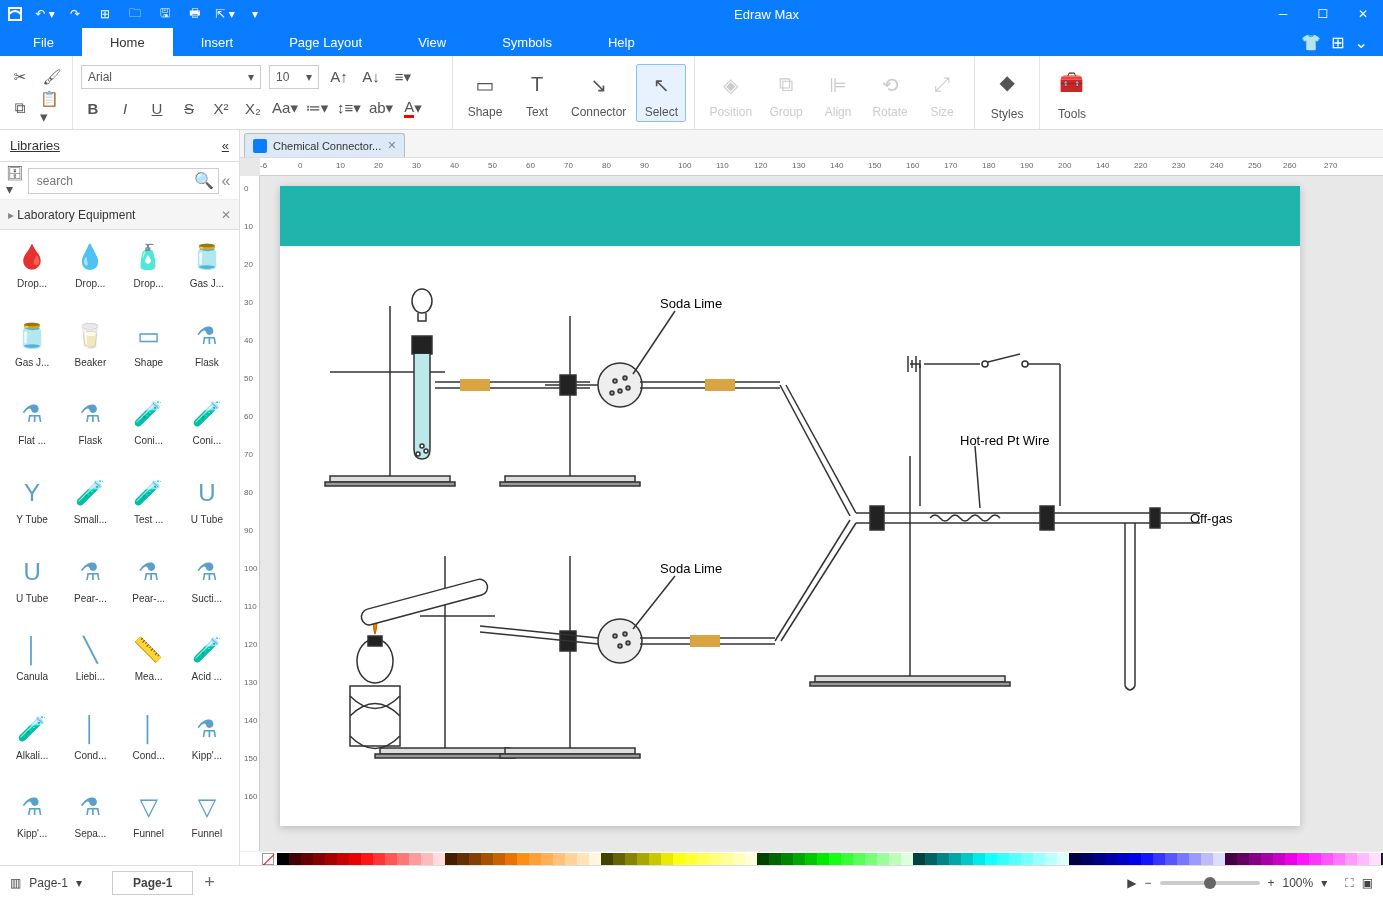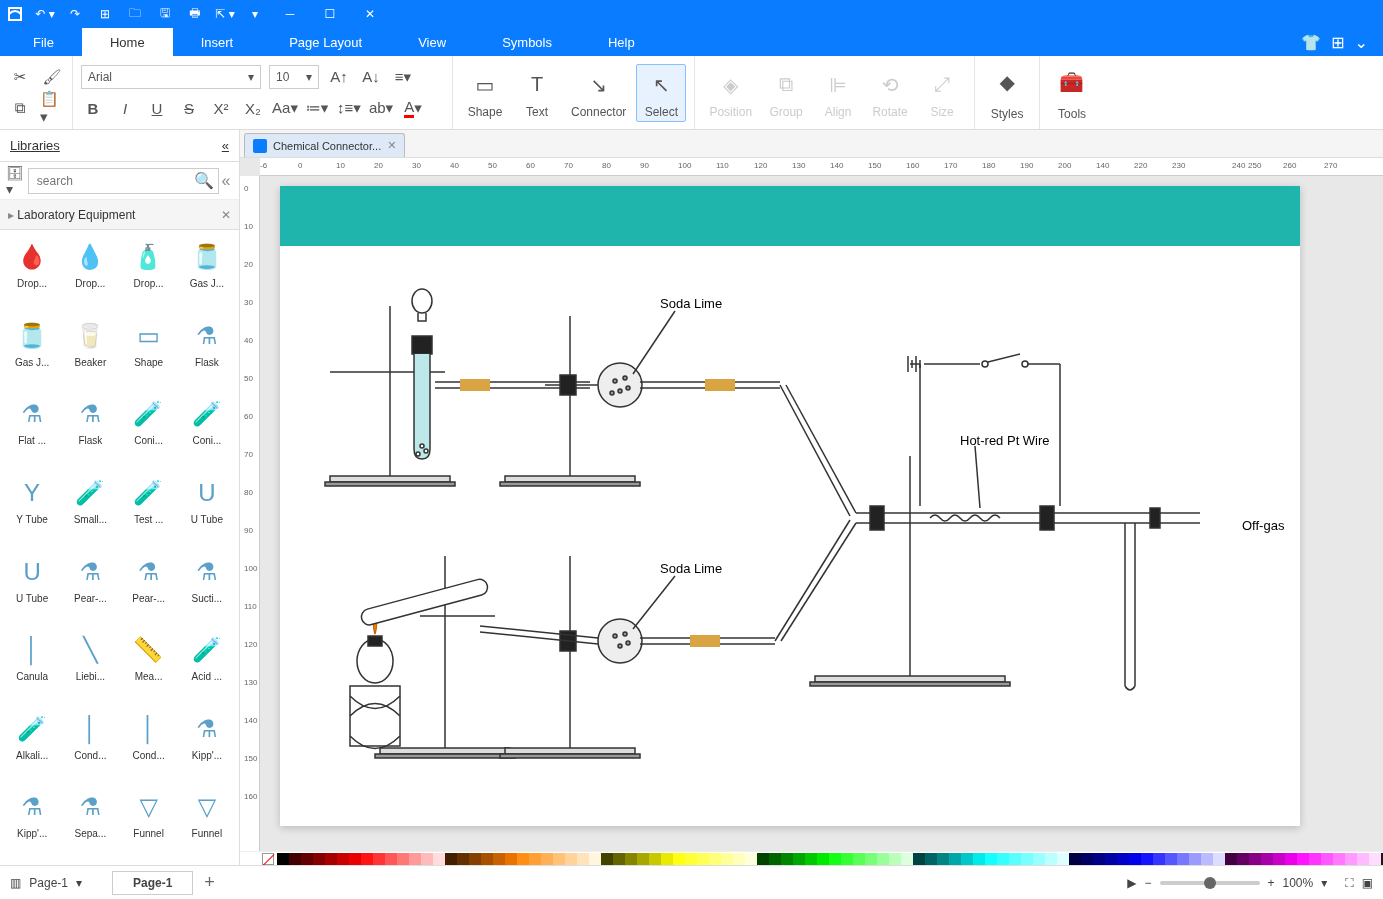--- a/index.html
+++ b/index.html
@@ -84,20 +84,21 @@
   <div class="qat">
     <span>↶ ▾</span>
     <span>↷</span>
     <span>⊞</span>
     <span>🗀</span>
     <span>🖫</span>
     <span>🖶</span>
     <span>⇱ ▾</span>
     <span>▾</span>
   </div>
+  <div class="title">Edraw Max</div>
   <div class="winbtns">
     <span>─</span>
     <span>☐</span>
     <span>✕</span>
   </div>
 </div>
 
 <div class="menubar">
   <div class="tab">File</div>
   <div class="tab active">Home</div>
@@ -391,21 +392,21 @@
         <span class="tick" style="left: 570px;">140</span>
         <span class="tick" style="left: 608px;">150</span>
         <span class="tick" style="left: 646px;">160</span>
         <span class="tick" style="left: 684px;">170</span>
         <span class="tick" style="left: 722px;">180</span>
         <span class="tick" style="left: 760px;">190</span>
         <span class="tick" style="left: 798px;">200</span>
         <span class="tick" style="left: 836px;">140</span>
         <span class="tick" style="left: 874px;">220</span>
         <span class="tick" style="left: 912px;">230</span>
-        <span class="tick" style="left: 972px;">240</span>
+        <span class="tick" style="left: 950px;">240</span>
         <span class="tick" style="left: 988px;">250</span>
         <span class="tick" style="left: 1023px;">260</span>
         <span class="tick" style="left: 1064px;">270</span>
       </div>
     <div class="canvas-row">
       <div class="ruler-v" id="ruler-v">
           <span class="tick" style="top: 8px;">0</span>
           <span class="tick" style="top: 46px;">10</span>
           <span class="tick" style="top: 84px;">20</span>
           <span class="tick" style="top: 122px;">30</span>
@@ -422,21 +423,21 @@
           <span class="tick" style="top: 540px;">140</span>
           <span class="tick" style="top: 578px;">150</span>
           <span class="tick" style="top: 616px;">160</span>
         </div>
       <div class="canvas-viewport">
         <div class="page">
           <div class="scallop-banner"></div>
           <div class="diagram-label" style="top:110px;left:380px;">Soda Lime</div>
           <div class="diagram-label" style="top:375px;left:380px;">Soda Lime</div>
           <div class="diagram-label" style="top:247px;left:680px;">Hot-red Pt Wire</div>
-          <div class="diagram-label" style="top:325px;left:962px;margin-top:7px;">Off-gas</div>
+          <div class="diagram-label" style="top:325px;left:910px;">Off-gas</div>
 
           <svg width="1020" height="620" style="position:absolute;top:0;left:0;pointer-events:none;">
 
             <g stroke="#333" stroke-width="1.5" fill="none">
 
               <line x1="110" y1="120" x2="110" y2="290"></line>
                 <rect x="50" y="290" width="120" height="6" fill="#ddd"></rect>
                 <rect x="45" y="296" width="130" height="4" fill="#999"></rect>
               <line x1="50" y1="186" x2="165" y2="186"></line>
 

